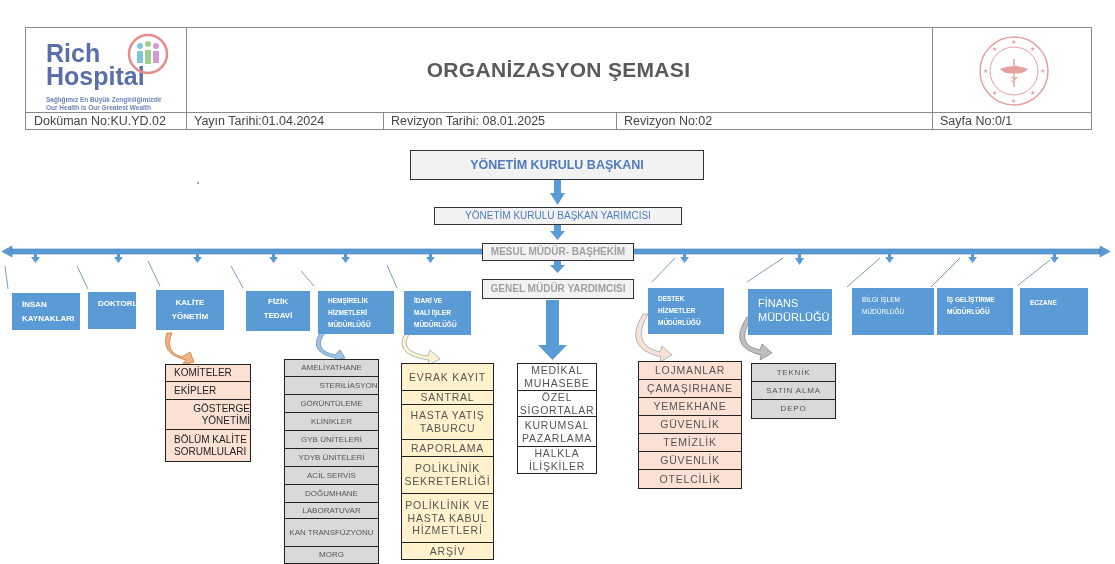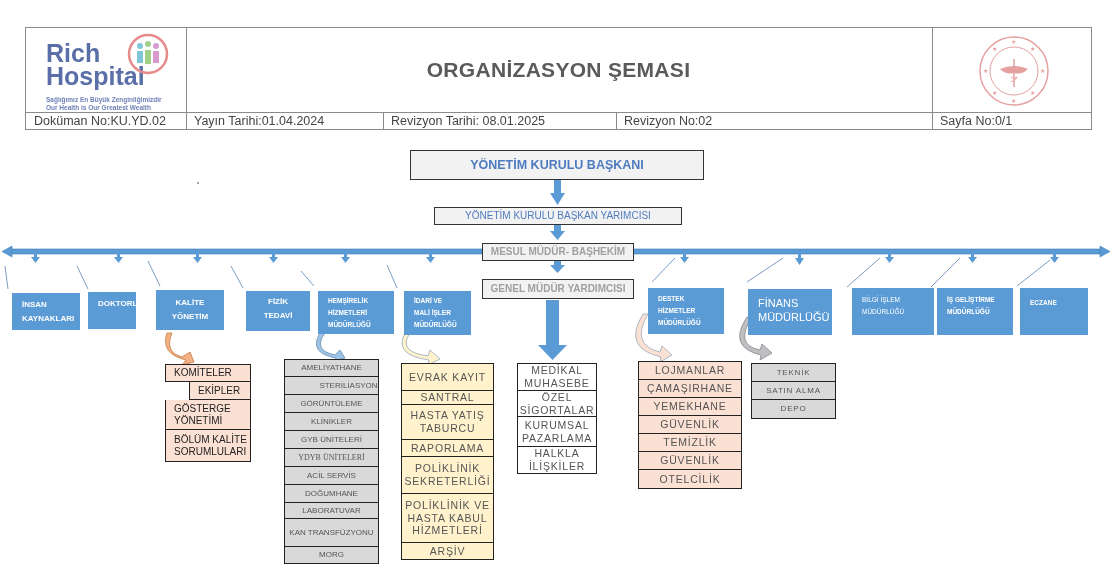--- a/index.html
+++ b/index.html
@@ -175,32 +175,32 @@
 <div class="bluebox" style="left:318px;top:291px;width:76px;height:43px;font-size:6.5px;line-height:12px;padding:4px 14px 0 10px;">HEMŞİRELİK HİZMETLERİ MÜDÜRLÜĞÜ</div>
 <div class="bluebox" style="left:404px;top:291px;width:67px;height:44px;font-size:6.5px;line-height:12px;padding:4px 18px 0 10px;">İDARİ VE MALİ İŞLER MÜDÜRLÜĞÜ</div>
 <div class="bluebox" style="left:648px;top:288px;width:76px;height:46px;font-size:6.5px;line-height:12px;padding:5px 24px 0 10px;">DESTEK HİZMETLER MÜDÜRLÜĞÜ</div>
 <div class="bluebox" style="left:748px;top:289px;width:84px;height:46px;font-size:11px;line-height:14px;padding:7px 20px 0 10px;font-weight:normal;">FİNANS MÜDÜRLÜĞÜ</div>
 <div class="bluebox" style="left:852px;top:288px;width:82px;height:47px;font-size:6.5px;line-height:12px;padding:6px 24px 0 10px;font-weight:normal;">BİLGİ İŞLEM MÜDÜRLÜĞÜ</div>
 <div class="bluebox" style="left:937px;top:288px;width:76px;height:47px;font-size:6.5px;line-height:12px;padding:6px 14px 0 10px;">İŞ GELİŞTİRME MÜDÜRLÜĞÜ</div>
 <div class="bluebox" style="left:1020px;top:288px;width:68px;height:47px;font-size:6.5px;padding:8px 0 0 10px;">ECZANE</div>
 
 <div class="list peach kom" style="left:165px;top:364px;width:86px;">
   <div class="it" style="height:18px;">KOMİTELER</div>
-  <div class="it" style="height:18px;margin-left:24px;">EKİPLER</div>
-  <div class="it" style="height:30px;">GÖSTERGE YÖNETİMİ</div>
+  <div class="it" style="height:18px;">EKİPLER</div>
+  <div class="it" style="height:30px;text-align:right;">GÖSTERGE YÖNETİMİ</div>
   <div class="it" style="height:32px;">BÖLÜM KALİTE SORUMLULARI</div>
 </div>
 
 <div class="list gray" style="left:284px;top:359px;width:95px;">
   <div class="it" style="height:18px;">AMELİYATHANE</div>
   <div class="it" style="height:18px;padding-left:34px;">STERİLİASYON</div>
   <div class="it" style="height:18px;">GÖRÜNTÜLEME</div>
   <div class="it" style="height:18px;">KLİNİKLER</div>
   <div class="it" style="height:18px;">GYB ÜNİTELERİ</div>
-  <div class="it" style="height:18px;font-family:Liberation Serif, serif;">YDYB ÜNİTELERİ</div>
+  <div class="it" style="height:18px;">YDYB ÜNİTELERİ</div>
   <div class="it" style="height:18px;">ACİL SERVİS</div>
   <div class="it" style="height:18px;">DOĞUMHANE</div>
   <div class="it" style="height:16px;">LABORATUVAR</div>
   <div class="it" style="height:28px;">KAN TRANSFÜZYONU</div>
   <div class="it" style="height:17px;">MORG</div>
 </div>
 
 <div class="list yellow ltxt" style="left:401px;top:363px;width:93px;border-radius:11px;">
   <div class="it ltxt" style="height:28px;">EVRAK KAYIT</div>
   <div class="it ltxt" style="height:14px;">SANTRAL</div>

